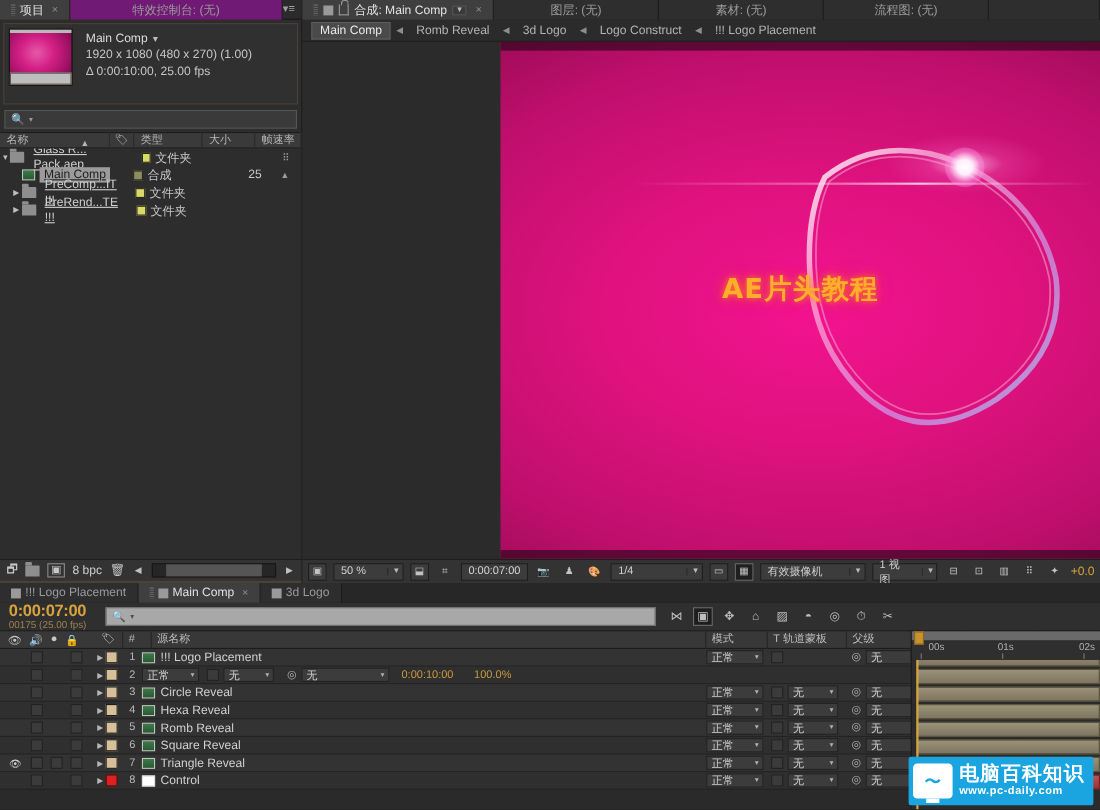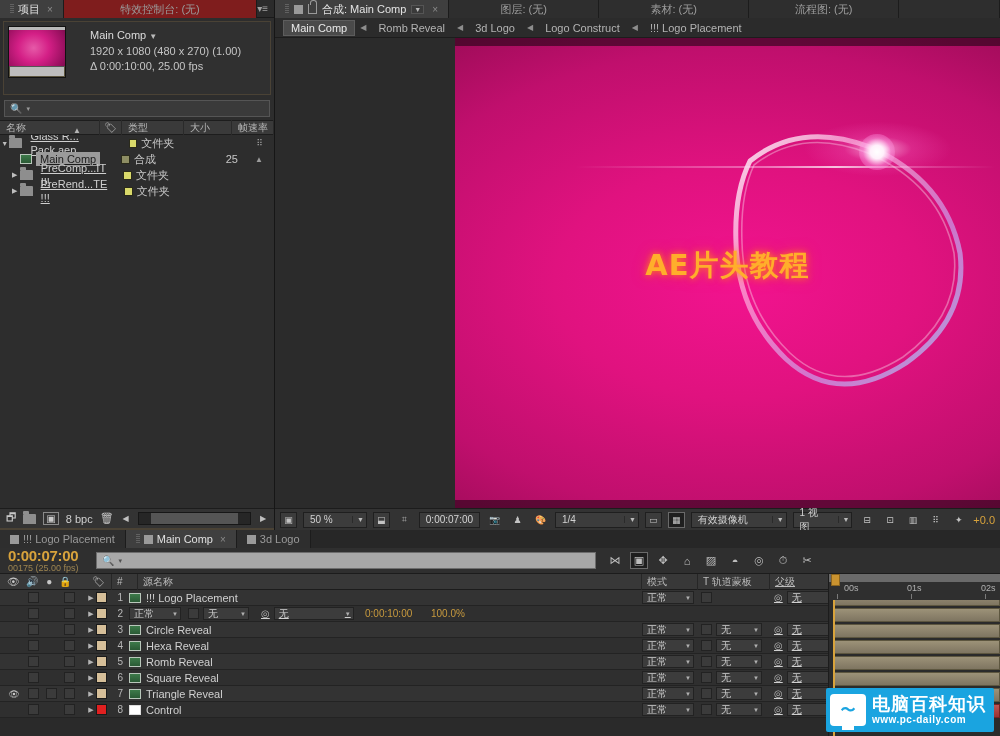--- a/index.html
+++ b/index.html
@@ -17,21 +17,21 @@
   
   .tabbar {
     height: 18px; background: #2b2b2b;
     display: flex; align-items: stretch;
     border-bottom: 1px solid #1a1a1a;
   }
   .tab {
     display: flex; align-items: center; gap: 4px;
     padding: 0 10px; height: 18px;
     font-size: 11px; color: #9a9a9a;
-    background: #7f1d1d;
+    background: #701a75;
     border-right: 1px solid #1c1c1c;
     position: relative;
   }
   .tab.active { background: #3f3f3f; color: #e0e0e0; }
   .tab .grip {
     width: 4px; height: 10px;
     background:
       repeating-linear-gradient(to bottom, #6a6a6a 0 1px, transparent 1px 2px);
     opacity: .8;
   }
@@ -44,21 +44,21 @@
     display: flex; flex-direction: column;
   }
   .proj-tabs { display: flex; align-items: stretch; height: 18px; background: #2b2b2b; }
   .proj-tabs .menuicon {
     margin-left: auto; display: flex; align-items: center; gap: 3px;
     padding-right: 6px; color: #a0a0a0; font-size: 10px;
   }
   .proj-head {
     margin: 3px; height: 74px;
     border: 1px solid #4a4235; background: #303030;
-    display: flex; gap: 24px; padding: 4px;
+    display: flex; gap: 12px; padding: 4px;
   }
   .thumb {
     width: 58px; height: 52px; flex: 0 0 58px;
     background: radial-gradient(ellipse at 44% 42%, #e65aa8 0%, #d41f86 35%, #9a1060 70%, #5e0a3d 100%);
     border: 1px solid #111;
     position: relative;
   }
   .thumb .bar { position:absolute; left:0; right:0; bottom:0; height: 11px; background: #bdbdbd; border-top: 1px solid #555;}
   .thumb .bar2 { position:absolute; left:0; right:0; top:0; height: 3px; background:#b9b9b9;}
   .proj-meta { font-size: 11px; line-height: 15px; color: #c5c5c5; padding-top: 2px; }
@@ -168,21 +168,21 @@
     background: radial-gradient(circle, #ffffff 0%, #fff0fb 26%, rgba(255,150,225,.5) 55%, rgba(255,120,210,0) 100%);
     border-radius: 50%;
   }
   .flare-streak {
     position: absolute; left: 120px; top: 128px; width: 420px; height: 2px;
     background: linear-gradient(to right, rgba(255,190,240,0) 0%, rgba(255,215,245,.45) 45%, rgba(255,255,255,.75) 62%, rgba(255,200,240,.3) 80%, rgba(255,190,240,0) 100%);
   }
   .comp-text {
     position: absolute; left: 0; right: 0; top: 208px; text-align: center;
     font-family: "DejaVu Sans", "Liberation Sans", sans-serif;
-    font-weight: bold; font-size: 29px; letter-spacing: 1px;
+    font-weight: bold; font-size: 25px; letter-spacing: 1px;
     color: #ffae2b;
     text-shadow: 0 0 6px rgba(255,140,20,.85), 0 0 14px rgba(255,110,10,.5);
   }
 
   .comp-foot {
     height: 22px; background: #333; border-top: 1px solid #1c1c1c;
     display: flex; align-items: center; gap: 6px; padding: 0 5px;
   }
   .btnsq {
     width: 17px; height: 16px; background: #3c3c3c; border: 1px solid #1f1f1f;
@@ -239,21 +239,21 @@
     height: 16px; background: #383838; display: flex; align-items: center;
     border-bottom: 1px solid #1c1c1c; font-size: 10px; color: #bdbdbd;
   }
   .hdrow .seg { border-right: 1px solid #262626; height: 16px; line-height: 16px; padding-left: 5px; overflow: hidden; }
   .sw-col { width: 86px; display: flex; align-items: center; gap: 7px; padding-left: 7px; color:#c7c7c7; font-size: 10px;}
   .tag-col { width: 26px; text-align:center; padding-left:0 !important;}
   .num-col { width: 26px; }
   .src-col { flex: 1; }
   .mode-col { width: 56px; }
   .tm-col { width: 72px; }
-  .par-col { width: 108px; text-decoration: underline; }
+  .par-col { width: 108px; }
   .dur-col { width: 66px; }
   .str-col { width: 56px; }
 
   .rows { position: relative; flex: 1; overflow: hidden; }
   .lrow {
     height: 16px; display: flex; align-items: center;
     border-bottom: 1px solid #232323; background: #333;
     font-size: 11px; color: #d0d0d0;
   }
   .lrow:nth-child(even) { background: #2f2f2f; }

